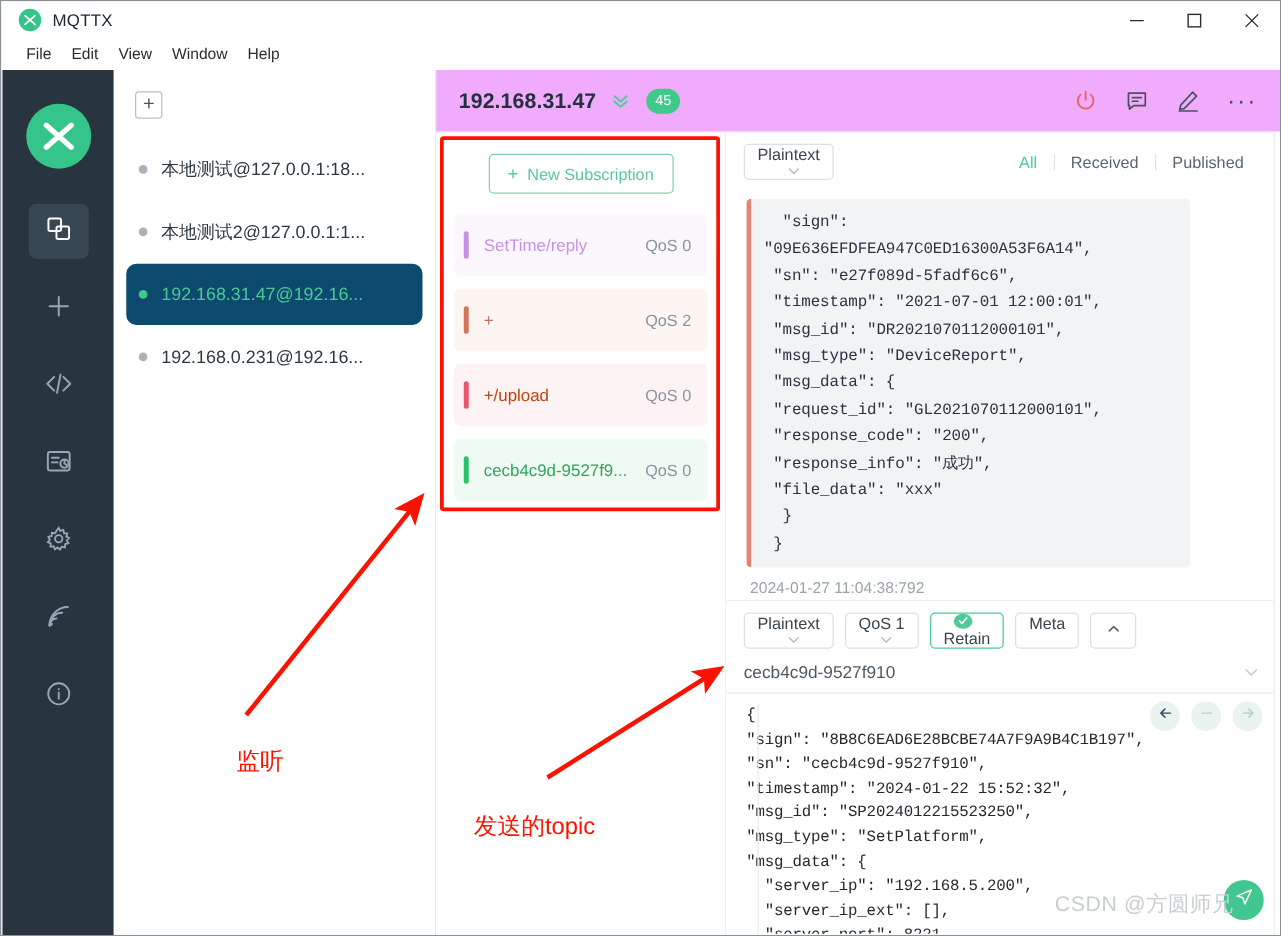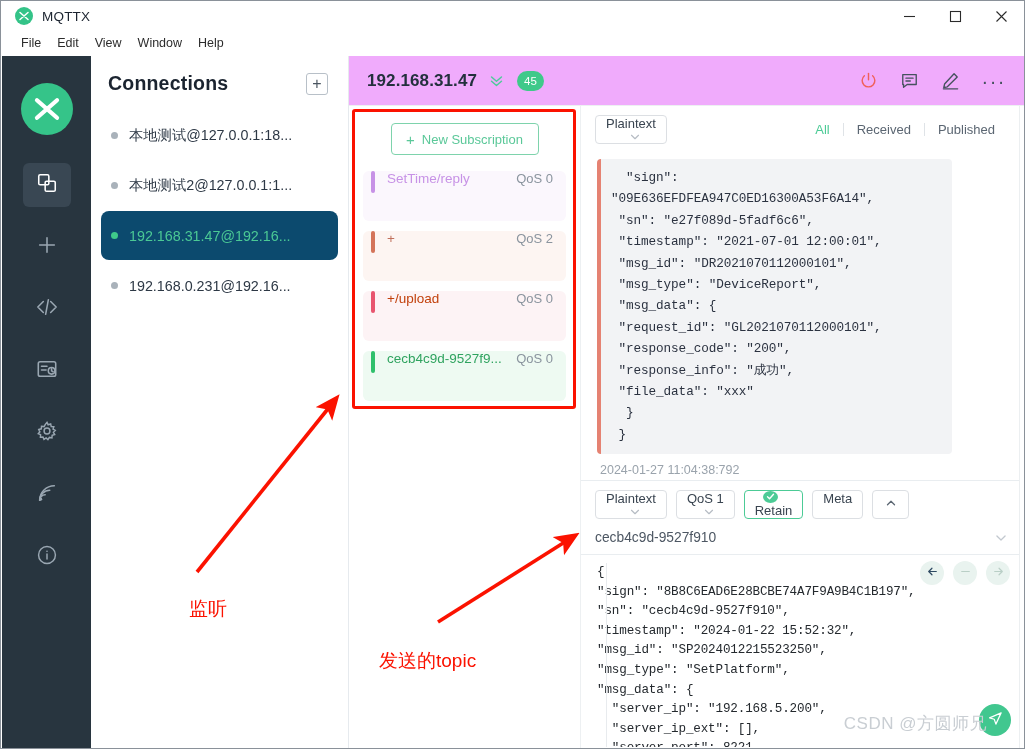--- a/index.html
+++ b/index.html
@@ -119,21 +119,21 @@
   }
   .sub-new-wrap { padding: 17px 0 0 0; display: flex; justify-content: center; }
   .sub-new {
     width: 148px; height: 32px; border: 1px solid #7ed3ac; border-radius: 4px;
     color: #5bc899; font-size: 13px; display: flex; align-items: center; justify-content: center;
     background: #fff;
   }
   .sub-new .plus { font-size: 15px; margin-right: 7px; line-height: 1; }
   .sub-list { padding: 16px 14px 0 14px; }
   .sub-item {
-    height: 50px; border-radius: 6px; display: flex; align-items: flex-start;
+    height: 50px; border-radius: 6px; display: flex; align-items: center;
     padding: 0 13px 0 0; margin-bottom: 10px; position: relative;
   }
   .sub-bar { width: 4px; height: 22px; border-radius: 2px; margin: 0 12px 0 8px; flex: none; }
   .sub-topic { font-size: 13.5px; flex: 1; white-space: nowrap; overflow: hidden; }
   .sub-qos { font-size: 13px; color: #8a949e; flex: none; }
 
   
   .msg-col {
     position: absolute; left: 580px; top: 105px; width: 443px; height: 375px;
     background: #fff; border-bottom: 1px solid #e9edf0;
@@ -325,21 +325,20 @@
               <circle cx="12" cy="7.9" r="0.9" fill="currentColor" stroke="none"></circle>
           </svg>
         </span>
       </div>
     </div>
     <div class="rail-spacer"></div>
   </div>
 
   <div class="conn-panel">
     <div class="conn-head">
-      <div class="conn-title">Connections</div>
       <div class="conn-add">+</div>
     </div>
     <div class="conn-list">
       <div class="conn-item">
         <span class="conn-dot"></span>
         <span class="conn-name">本地测试@127.0.0.1:18...</span>
       </div>
       <div class="conn-item">
         <span class="conn-dot"></span>
         <span class="conn-name">本地测试2@127.0.0.1:1...</span>

